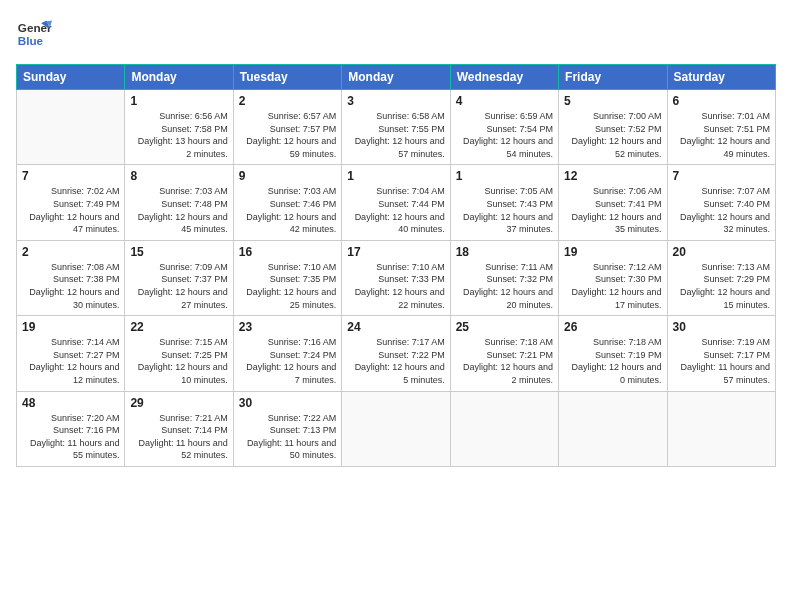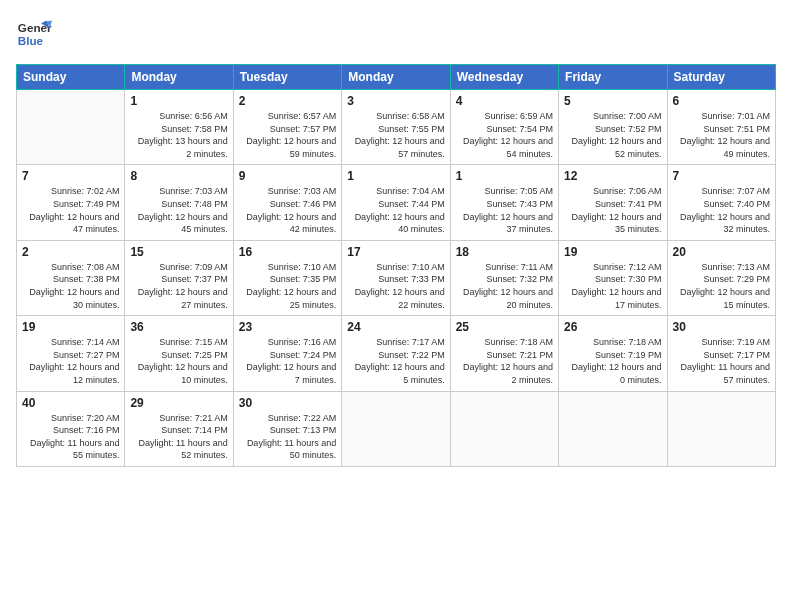--- a/index.html
+++ b/index.html
@@ -198,21 +198,21 @@
           <span class="day-number">20</span>
           <div class="day-info">Sunrise: 7:13 AM<br>Sunset: 7:29 PM<br>Daylight: 12 hours and 15 minutes.</div>
         </td>
       </tr>
       <tr>
         <td>
           <span class="day-number">19</span>
           <div class="day-info">Sunrise: 7:14 AM<br>Sunset: 7:27 PM<br>Daylight: 12 hours and 12 minutes.</div>
         </td>
         <td>
-          <span class="day-number">36</span>
+          <span class="day-number">22</span>
           <div class="day-info">Sunrise: 7:15 AM<br>Sunset: 7:25 PM<br>Daylight: 12 hours and 10 minutes.</div>
         </td>
         <td>
           <span class="day-number">23</span>
           <div class="day-info">Sunrise: 7:16 AM<br>Sunset: 7:24 PM<br>Daylight: 12 hours and 7 minutes.</div>
         </td>
         <td>
           <span class="day-number">24</span>
           <div class="day-info">Sunrise: 7:17 AM<br>Sunset: 7:22 PM<br>Daylight: 12 hours and 5 minutes.</div>
         </td>
@@ -224,21 +224,21 @@
           <span class="day-number">26</span>
           <div class="day-info">Sunrise: 7:18 AM<br>Sunset: 7:19 PM<br>Daylight: 12 hours and 0 minutes.</div>
         </td>
         <td>
           <span class="day-number">30</span>
           <div class="day-info">Sunrise: 7:19 AM<br>Sunset: 7:17 PM<br>Daylight: 11 hours and 57 minutes.</div>
         </td>
       </tr>
       <tr>
         <td>
-          <span class="day-number">40</span>
+          <span class="day-number">48</span>
           <div class="day-info">Sunrise: 7:20 AM<br>Sunset: 7:16 PM<br>Daylight: 11 hours and 55 minutes.</div>
         </td>
         <td>
           <span class="day-number">29</span>
           <div class="day-info">Sunrise: 7:21 AM<br>Sunset: 7:14 PM<br>Daylight: 11 hours and 52 minutes.</div>
         </td>
         <td>
           <span class="day-number">30</span>
           <div class="day-info">Sunrise: 7:22 AM<br>Sunset: 7:13 PM<br>Daylight: 11 hours and 50 minutes.</div>
         </td>

